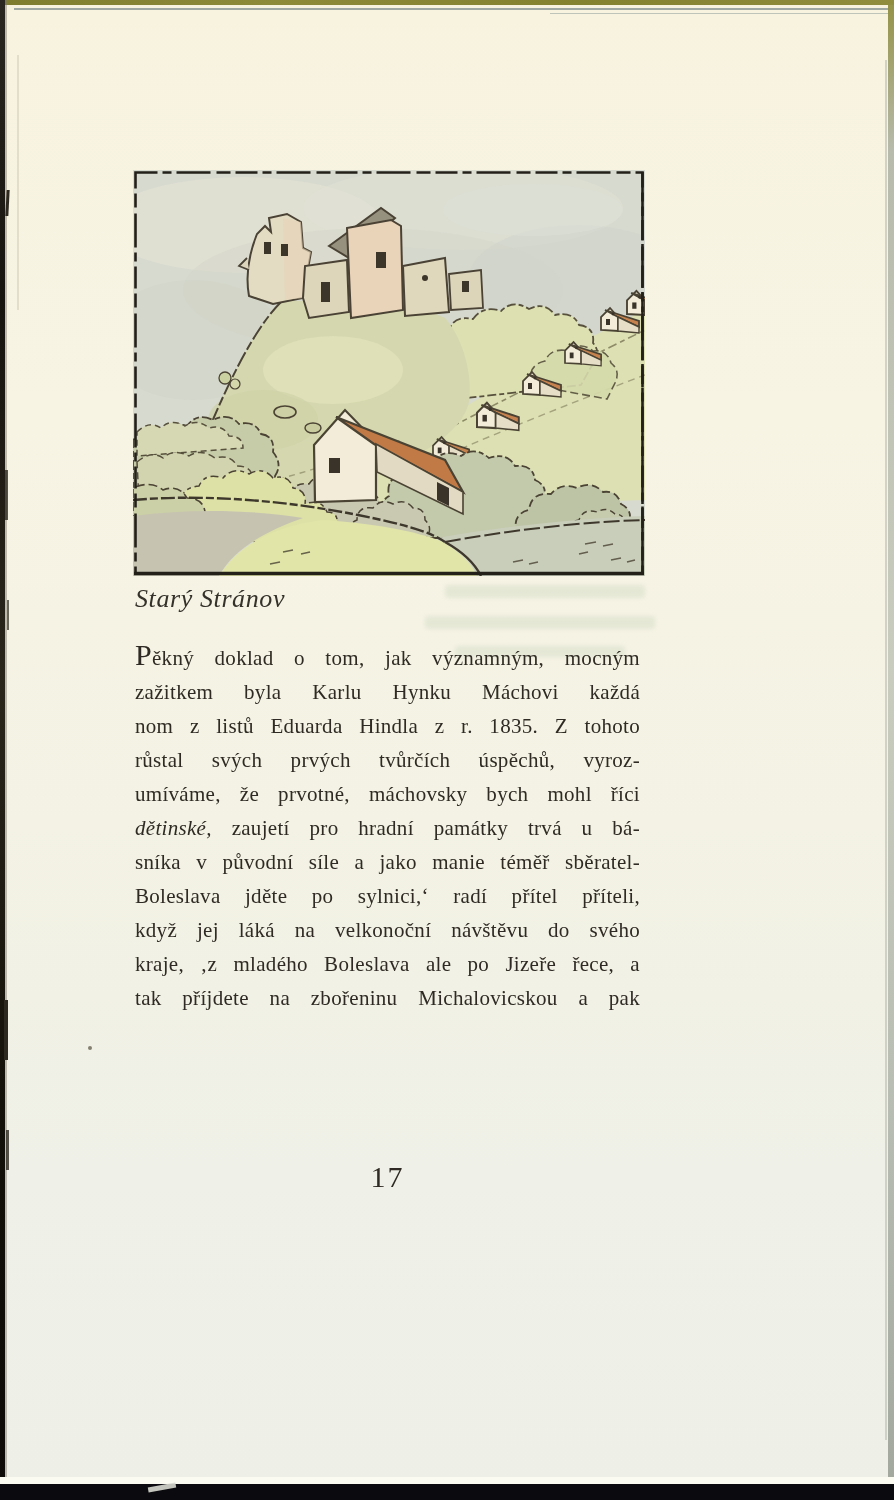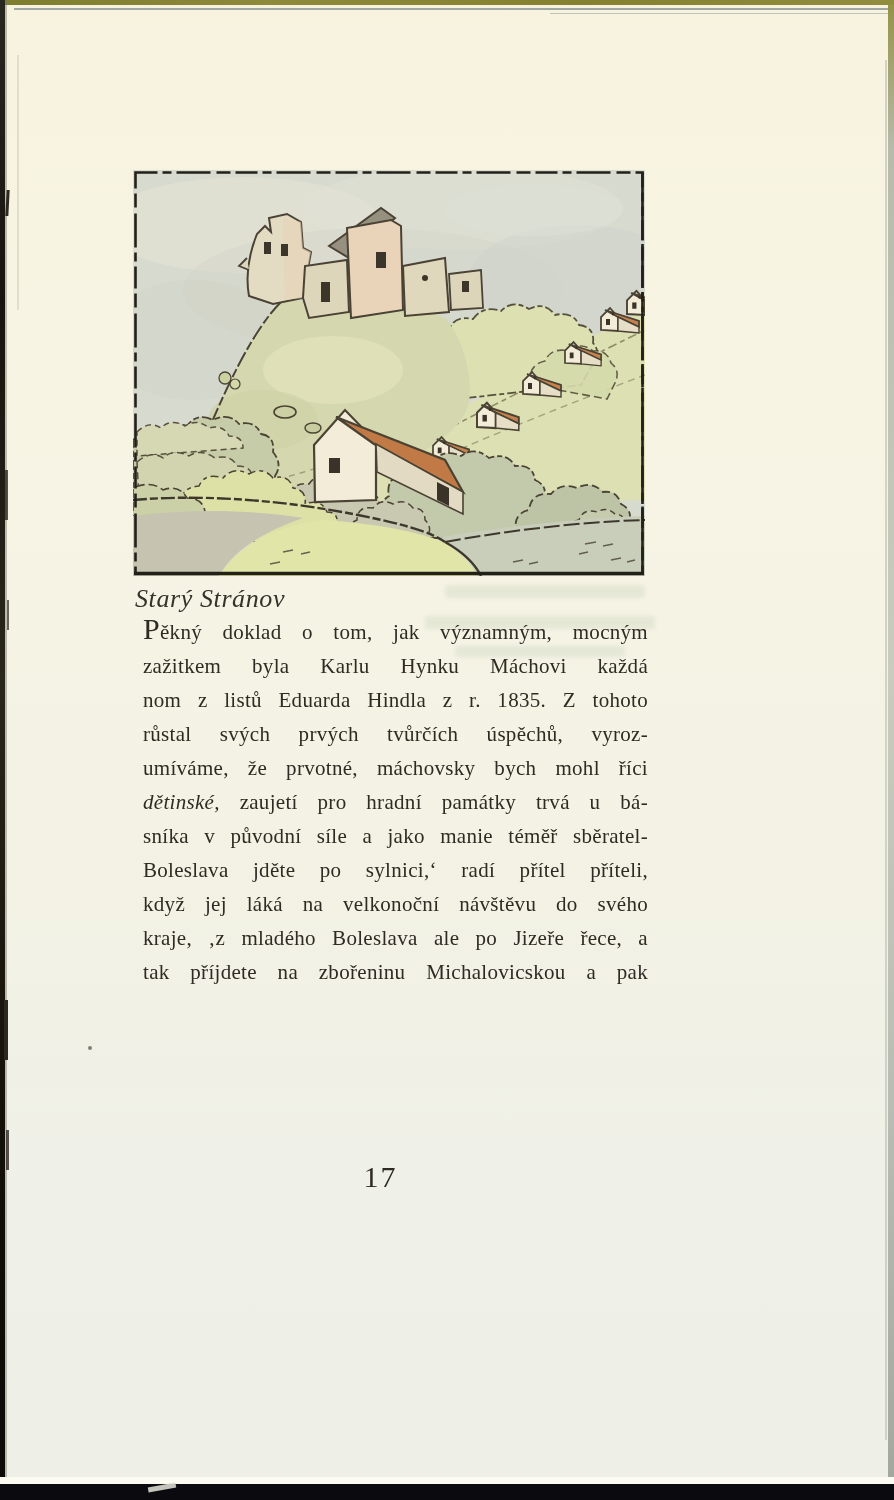--- a/index.html
+++ b/index.html
@@ -24,27 +24,27 @@
   .speck{position:absolute;width:4px;height:4px;border-radius:50%;background:#55503f;opacity:.7;}
   .bottom-white{position:absolute;left:0;top:1477px;width:894px;height:8px;background:#fbfbf2;}
   .bottom-strip{position:absolute;left:0;top:1484px;width:894px;height:16px;background:#0b0a0e;}
   .notch{position:absolute;left:148px;top:1485px;width:28px;height:5px;background:#d8d9d0;transform:rotate(-10deg);opacity:.9;}
   .bleed{position:absolute;background:#8fae8a;opacity:.16;filter:blur(2px);border-radius:4px;}
   
   figure{margin:0;position:absolute;left:133px;top:170px;width:512px;height:406px;}
   .caption{position:absolute;left:135px;top:584px;width:505px;text-align:left;
     font-style:italic;font-size:26px;color:#35322b;letter-spacing:.6px;}
   
-  .body-text{position:absolute;left:135px;top:615px;width:505px;color:#2f2b24;
-    font-size:21px;letter-spacing:.3px;margin-left:8px;}
+  .body-text{position:absolute;left:135px;top:641px;width:505px;color:#2f2b24;
+    font-size:21px;letter-spacing:.3px;}
   .line{text-align:justify;height:34px;line-height:34px;}
   .line::after{content:"";display:inline-block;width:100%;height:0;}
   .dc{font-size:30px;line-height:0;}
   .it{font-style:italic;font-family:Liberation Serif, serif;}
-  .pageno{position:absolute;left:128px;top:1160px;width:505px;text-align:center;
+  .pageno{position:absolute;left:135px;top:1160px;width:505px;text-align:center;
     font-size:30px;letter-spacing:2px;color:#2f2b24;}
 </style>
 </head>
 <body>
 
 <div class="scan">
 
   <div class="top-strip"></div>
   <div class="top-line"></div>
   <div class="top-line2"></div>

